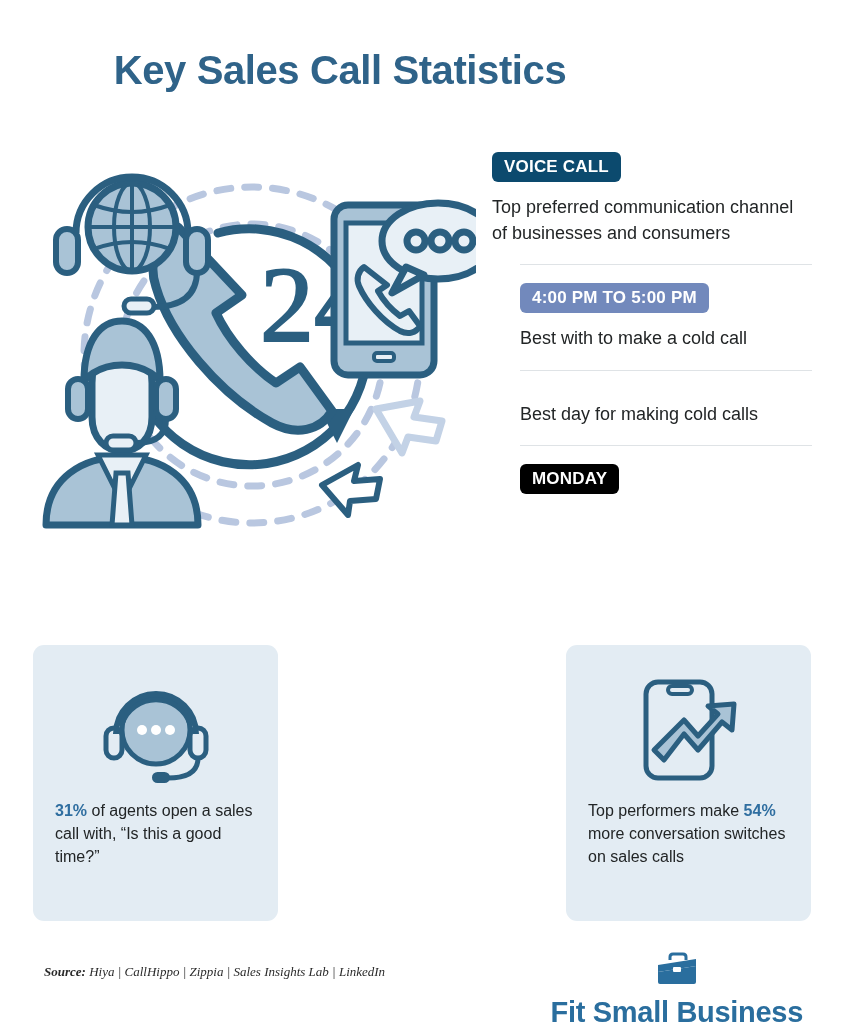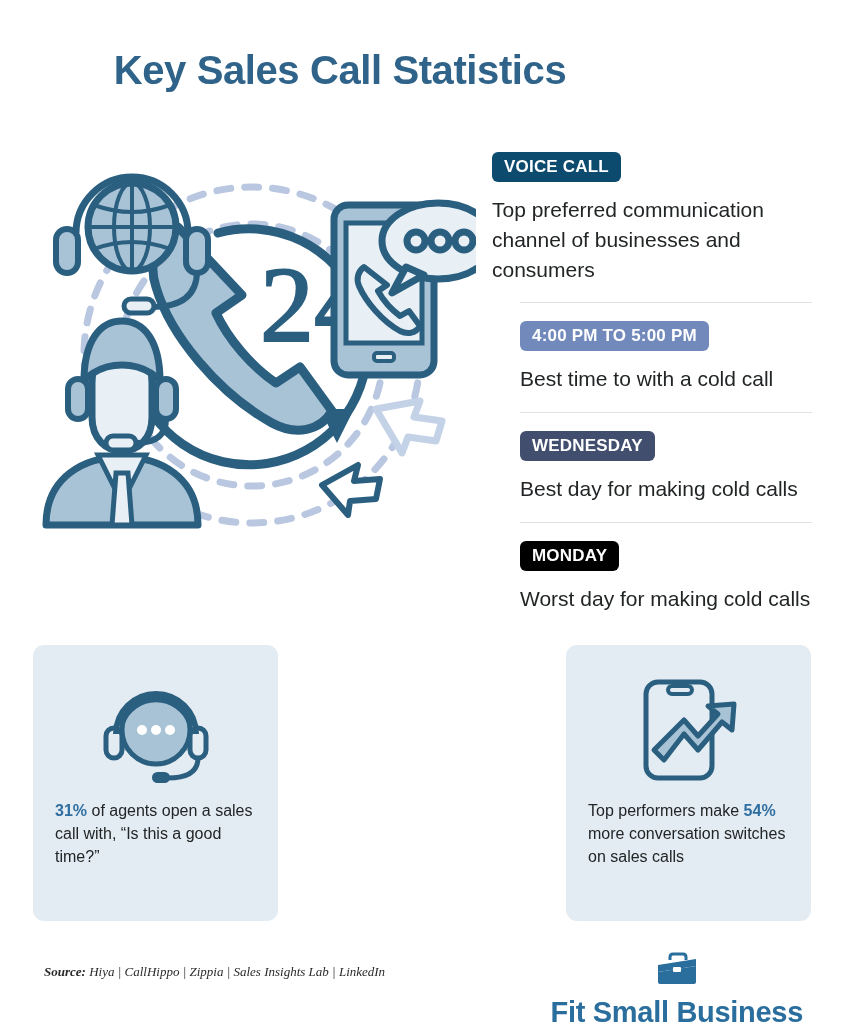--- a/index.html
+++ b/index.html
@@ -60,21 +60,21 @@
     color: #ffffff;
     font-size: 17px;
     font-weight: bold;
     letter-spacing: 0.2px;
     padding: 6px 12px 7px 12px;
     border-radius: 6px;
     line-height: 1;
   }
   .stat-desc {
     margin-top: 13px;
-    font-size: 21px;
+    font-size: 18px;
     line-height: 1.42;
     color: #222526;
     max-width: 310px;
   }
 
   
   .cards {
     position: absolute;
     left: 33px;
     top: 645px;
@@ -220,31 +220,29 @@
 
 <div class="stat-list">
 
   <div class="stat-item">
     <div class="badge" style="background:#0c4a6e">VOICE CALL</div>
     <div class="stat-desc">Top preferred communication channel of businesses and consumers</div>
   </div>
 
   <div class="stat-item">
     <div class="badge" style="background:#7289bc">4:00 PM TO 5:00 PM</div>
-    <div class="stat-desc">Best time to with a cold call</div>
-  </div>
-
-  <div class="stat-item">
-    <div class="badge" style="background:#414e6e">WEDNESDAY</div>
+    <div class="stat-desc">Best with to make a cold call</div>
+  </div>
+
+  <div class="stat-item">
     <div class="stat-desc">Best day for making cold calls</div>
   </div>
 
   <div class="stat-item">
     <div class="badge" style="background:#000000">MONDAY</div>
-    <div class="stat-desc">Worst day for making cold calls</div>
   </div>
 
 </div>
 
 <div class="cards">
 
   <div class="card">
     <div class="card-icon">
       <svg width="120" height="112" viewBox="0 0 120 112" xmlns="http://www.w3.org/2000/svg">
         <circle cx="60" cy="56" r="34" fill="#a9c3d6" stroke="#2b5f80" stroke-width="5"></circle>

